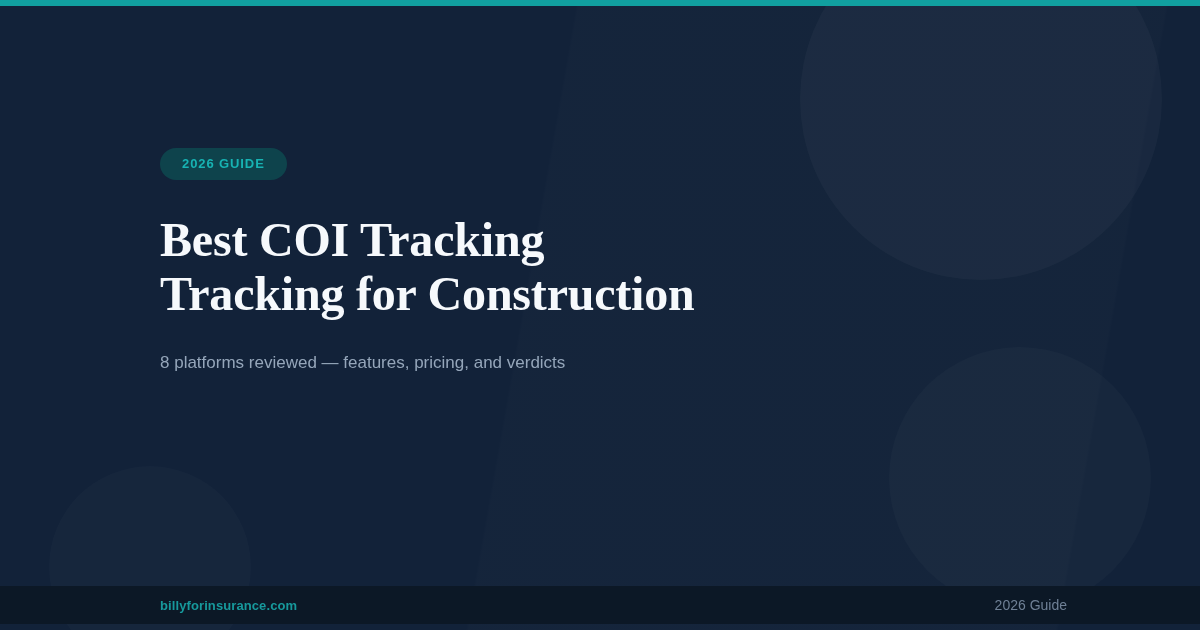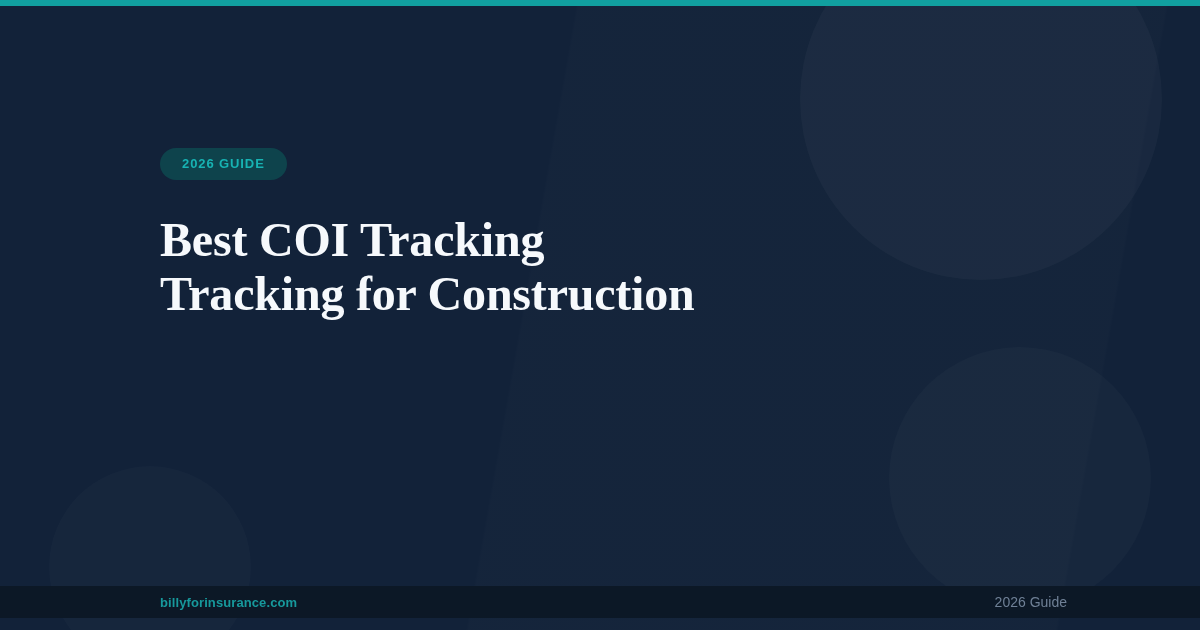--- a/index.html
+++ b/index.html
@@ -126,23 +126,23 @@
     font-size: 17px;
     line-height: 24px;
     color: #95a6ba;
     font-weight: normal;
   }
 
   
   .footer {
     position: absolute;
     left: 0;
-    bottom: 12px;
+    bottom: 6px;
     width: 1200px;
-    height: 32px;
+    height: 38px;
     background: #0c1826;
     z-index: 5;
     display: flex;
     align-items: center;
   }
 
   .footer-domain {
     position: absolute;
     left: 160px;
     font-size: 13px;
@@ -174,20 +174,21 @@
   </div>
 
   <div class="accent-bar"></div>
 
   <div class="content">
 
     <div class="badge">2026 GUIDE</div>
 
     <h1 class="headline">Best COI Tracking Tracking for Construction</h1>
 
+    <p class="subtitle">8 platforms reviewed — features, pricing, and verdicts</p>
 
   </div>
 
   <div class="footer">
     <span class="footer-domain">billyforinsurance.com</span>
     <span class="footer-meta">2026 Guide</span>
   </div>
 
 </div>
 

